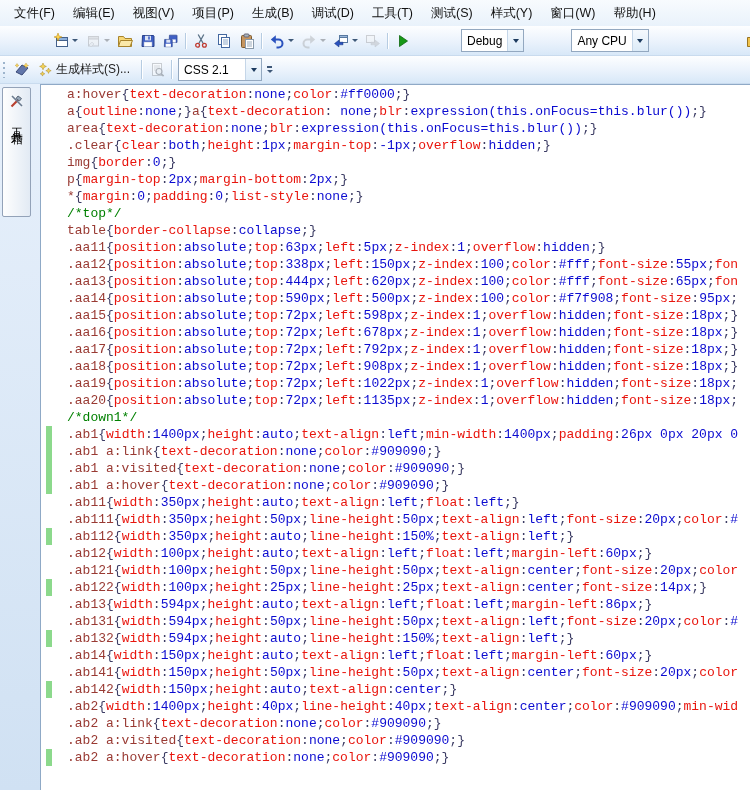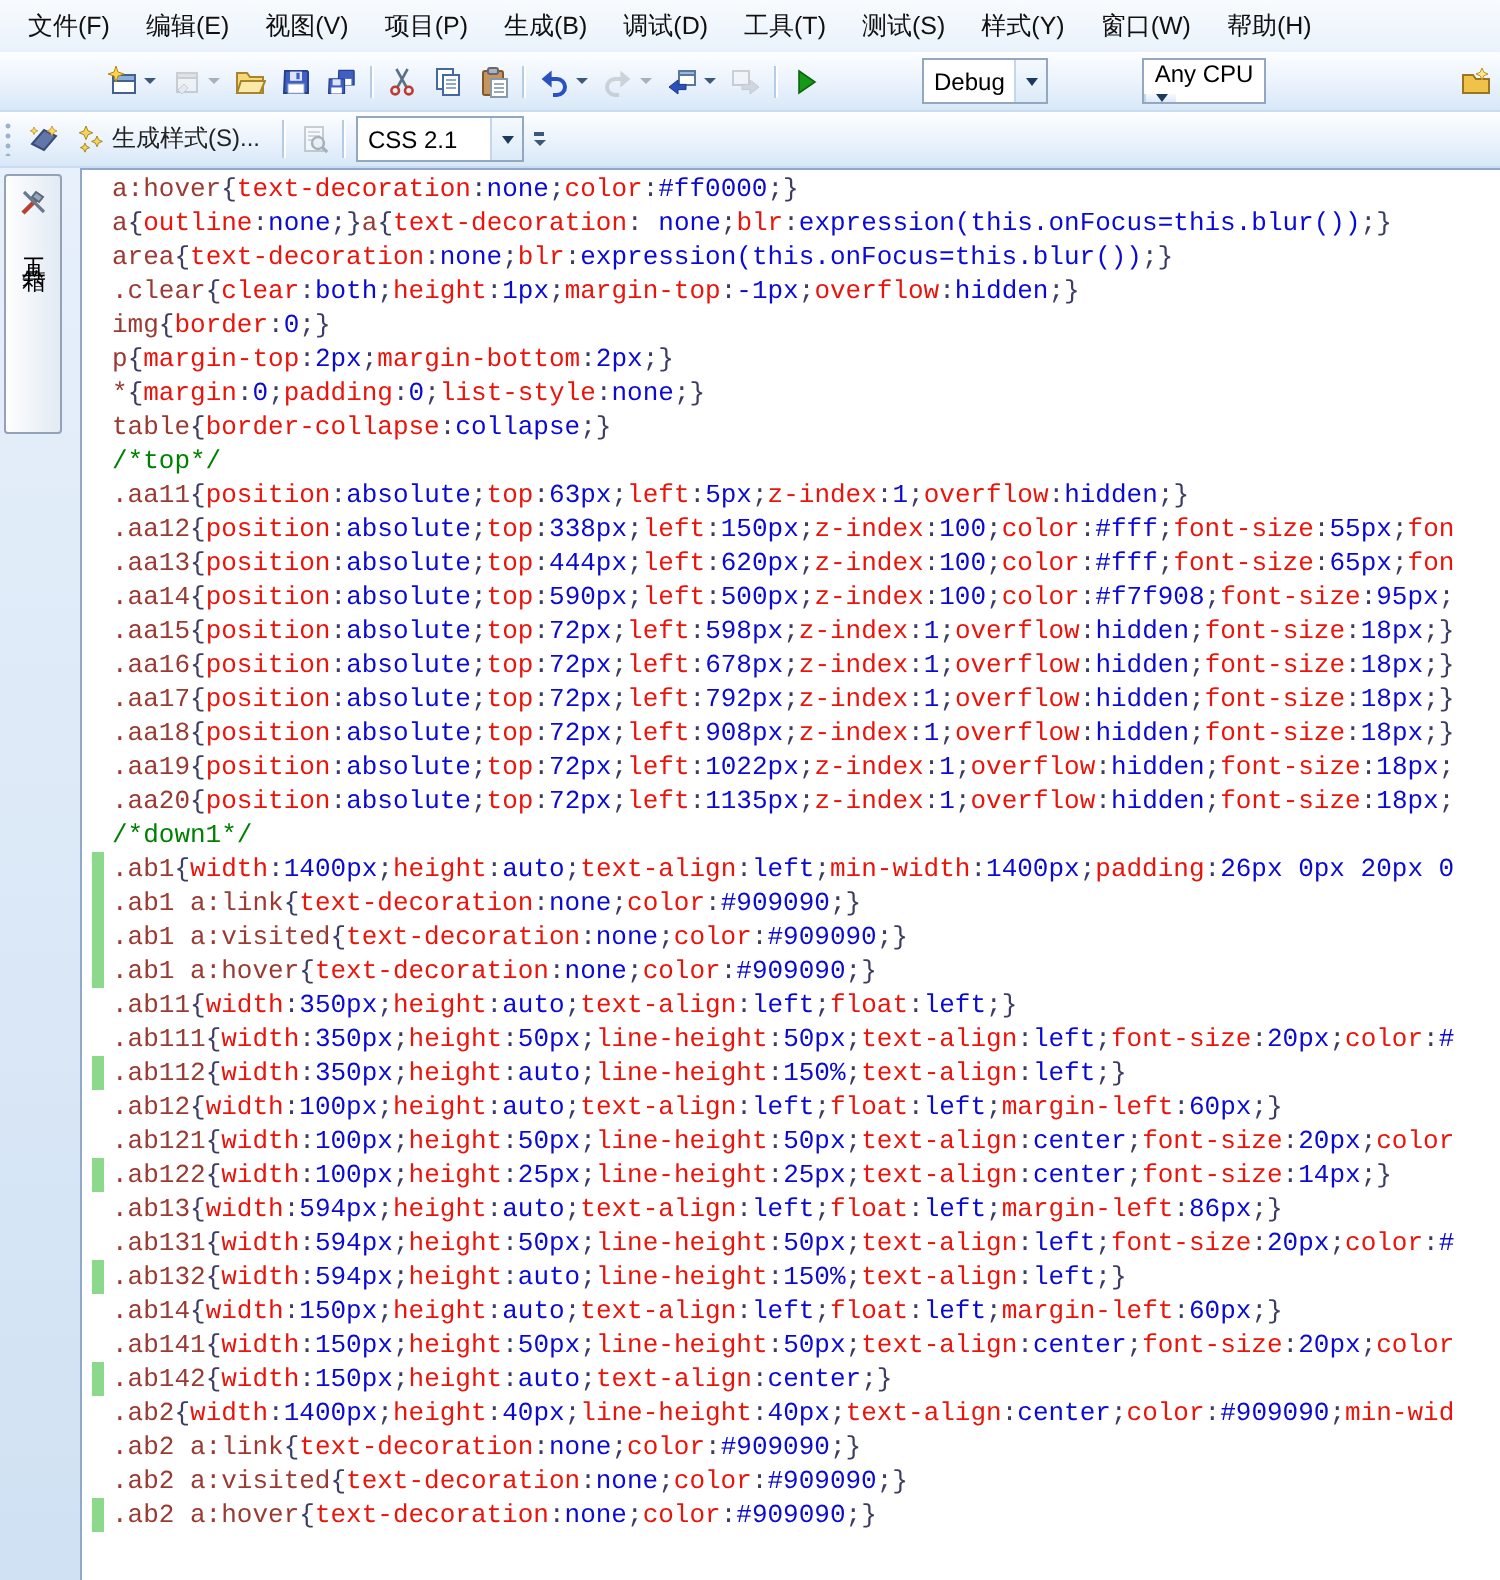--- a/index.html
+++ b/index.html
@@ -30,21 +30,21 @@
   .sep{width:1px;align-self:stretch;margin:4px 3px;background:#b6cce2;box-shadow:1px 0 0 #fff;}
 
   .combo{height:21px;background:#fff;border:1px solid #93a8c0;display:flex;align-items:center;
          font-size:12px;color:#000;margin-left:3px;}
   .combo .ct{padding:0 5px;flex:1;white-space:nowrap;overflow:hidden;}
   .combo .ca{width:15px;align-self:stretch;display:flex;align-items:center;justify-content:center;
              background:linear-gradient(#f5f9fd,#dcebf8);border-left:1px solid #c5d6e8;}
   .combo .ca::after{content:'';width:0;height:0;border-left:3.5px solid transparent;
              border-right:3.5px solid transparent;border-top:4px solid #1c3a5e;}
   #debug-combo{width:86px;}
-  #cpu-combo{width:157px;flex-direction:column;}
+  #cpu-combo{width:157px;}
   #css-combo{width:82px;}
 
   .find-box{height:21px;flex:1;background:#fff;border:1px solid #b3c6da;border-right:none;
             margin-left:2px;display:flex;align-items:center;}
   .find-box input{border:none;outline:none;width:100%;padding:0 5px;background:transparent;
             font-family:"Liberation Sans",sans-serif;font-size:13px;color:#000;margin-top:28px;}
 
   #tb2-label{font-size:12px;color:#222;margin:0 5px 0 3px;white-space:nowrap;}
   .ovf{width:11px;height:22px;display:flex;flex-direction:column;align-items:center;justify-content:center;margin-left:2px;}
   .ovf::before{content:'';width:5px;height:1.5px;background:#3e5878;margin-bottom:2px;}
@@ -71,21 +71,21 @@
        background:linear-gradient(#ffffff,#d7e3f1);transform:skewX(-18deg);
        border-left:1px solid #93a4ba;border-top:1px solid #93a4ba;border-radius:3px 0 0 0;}
   .tab .tl{position:relative;z-index:2;}
   .tab.active{height:23px;line-height:23px;background:#fdfdfd;font-weight:bold;z-index:3;
        margin-left:-6px;margin-bottom:-1px;border-color:#8ca4c0;}
   .tab.active::before{background:#fdfdfd;border-color:#8ca4c0;}
 
   
   .editor{flex:1;background:#fff;border-top:1px solid #8fa9c6;border-left:1px solid #8fa9c6;
           overflow:hidden;padding-top:1px;cursor:text;}
-  .row{display:flex;height:17px;}
+  .row{display:flex;height:17px;gap:11px;}
   .gut{width:15px;flex:none;position:relative;}
   .gut.chg::after{content:'';position:absolute;left:5px;top:0;bottom:0;width:6px;background:var(--chg,#8cd98c);}
   .code{font-family:"Liberation Mono","DejaVu Sans Mono",monospace;font-size:13px;line-height:17px;
         white-space:pre;overflow:hidden;}
   .code .s{color:var(--sel,#993a33);}
   .code .p{color:var(--prop,#e8150d);}
   .code .v{color:var(--val,#0b0bd0);}
   .code .x{color:var(--punc,#3c3c64);}
   .code .c{color:var(--com,#008000);}
 </style>
@@ -339,28 +339,28 @@
           <div class="row">
             <span class="gut"></span>
             <span class="code"><span class="s">p</span><span class="x">{</span><span class="p">margin-top</span><span class="x">:</span><span class="v">2px</span><span class="x">;</span><span class="p">margin-bottom</span><span class="x">:</span><span class="v">2px</span><span class="x">;</span><span class="x">}</span></span>
           </div>
           <div class="row">
             <span class="gut"></span>
             <span class="code"><span class="s">*</span><span class="x">{</span><span class="p">margin</span><span class="x">:</span><span class="v">0</span><span class="x">;</span><span class="p">padding</span><span class="x">:</span><span class="v">0</span><span class="x">;</span><span class="p">list-style</span><span class="x">:</span><span class="v">none</span><span class="x">;</span><span class="x">}</span></span>
           </div>
           <div class="row">
             <span class="gut"></span>
+            <span class="code"><span class="c">/*top*/</span></span>
+          </div>
+          <div class="row">
+            <span class="gut"></span>
             <span class="code"><span class="s">table</span><span class="x">{</span><span class="p">border-collapse</span><span class="x">:</span><span class="v">collapse</span><span class="x">;</span><span class="x">}</span></span>
           </div>
           <div class="row">
             <span class="gut"></span>
-            <span class="code"><span class="c">/*top*/</span></span>
-          </div>
-          <div class="row">
-            <span class="gut"></span>
             <span class="code"><span class="s">.aa11</span><span class="x">{</span><span class="p">position</span><span class="x">:</span><span class="v">absolute</span><span class="x">;</span><span class="p">top</span><span class="x">:</span><span class="v">63px</span><span class="x">;</span><span class="p">left</span><span class="x">:</span><span class="v">5px</span><span class="x">;</span><span class="p">z-index</span><span class="x">:</span><span class="v">1</span><span class="x">;</span><span class="p">overflow</span><span class="x">:</span><span class="v">hidden</span><span class="x">;</span><span class="x">}</span></span>
           </div>
           <div class="row">
             <span class="gut"></span>
             <span class="code"><span class="s">.aa12</span><span class="x">{</span><span class="p">position</span><span class="x">:</span><span class="v">absolute</span><span class="x">;</span><span class="p">top</span><span class="x">:</span><span class="v">338px</span><span class="x">;</span><span class="p">left</span><span class="x">:</span><span class="v">150px</span><span class="x">;</span><span class="p">z-index</span><span class="x">:</span><span class="v">100</span><span class="x">;</span><span class="p">color</span><span class="x">:</span><span class="v">#fff</span><span class="x">;</span><span class="p">font-size</span><span class="x">:</span><span class="v">55px</span><span class="x">;</span><span class="p">fon</span></span>
           </div>
           <div class="row">
             <span class="gut"></span>
             <span class="code"><span class="s">.aa13</span><span class="x">{</span><span class="p">position</span><span class="x">:</span><span class="v">absolute</span><span class="x">;</span><span class="p">top</span><span class="x">:</span><span class="v">444px</span><span class="x">;</span><span class="p">left</span><span class="x">:</span><span class="v">620px</span><span class="x">;</span><span class="p">z-index</span><span class="x">:</span><span class="v">100</span><span class="x">;</span><span class="p">color</span><span class="x">:</span><span class="v">#fff</span><span class="x">;</span><span class="p">font-size</span><span class="x">:</span><span class="v">65px</span><span class="x">;</span><span class="p">fon</span></span>
           </div>

